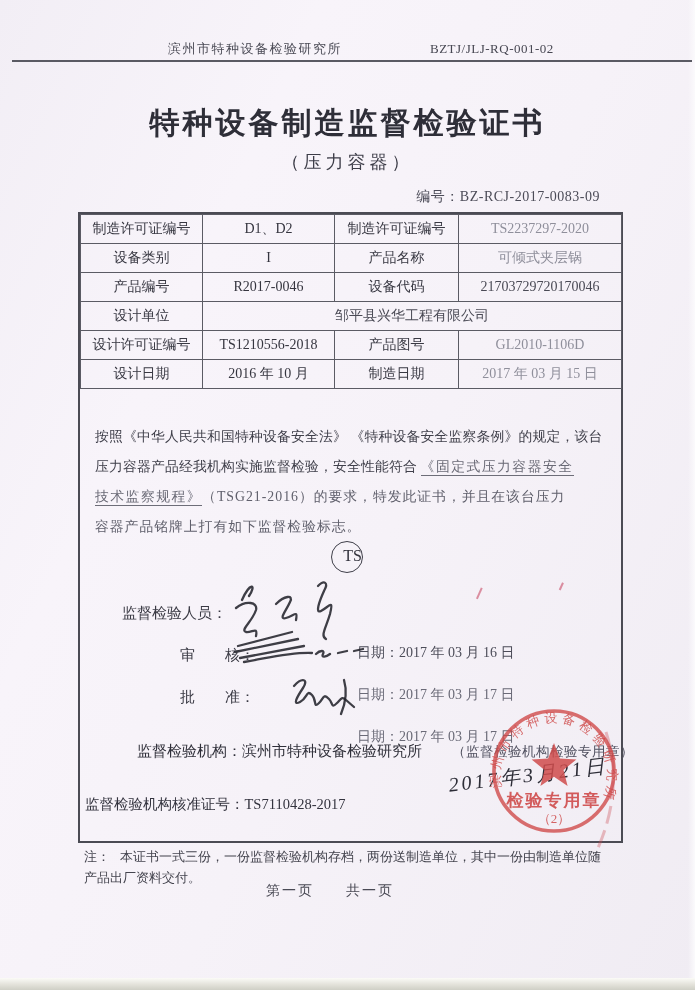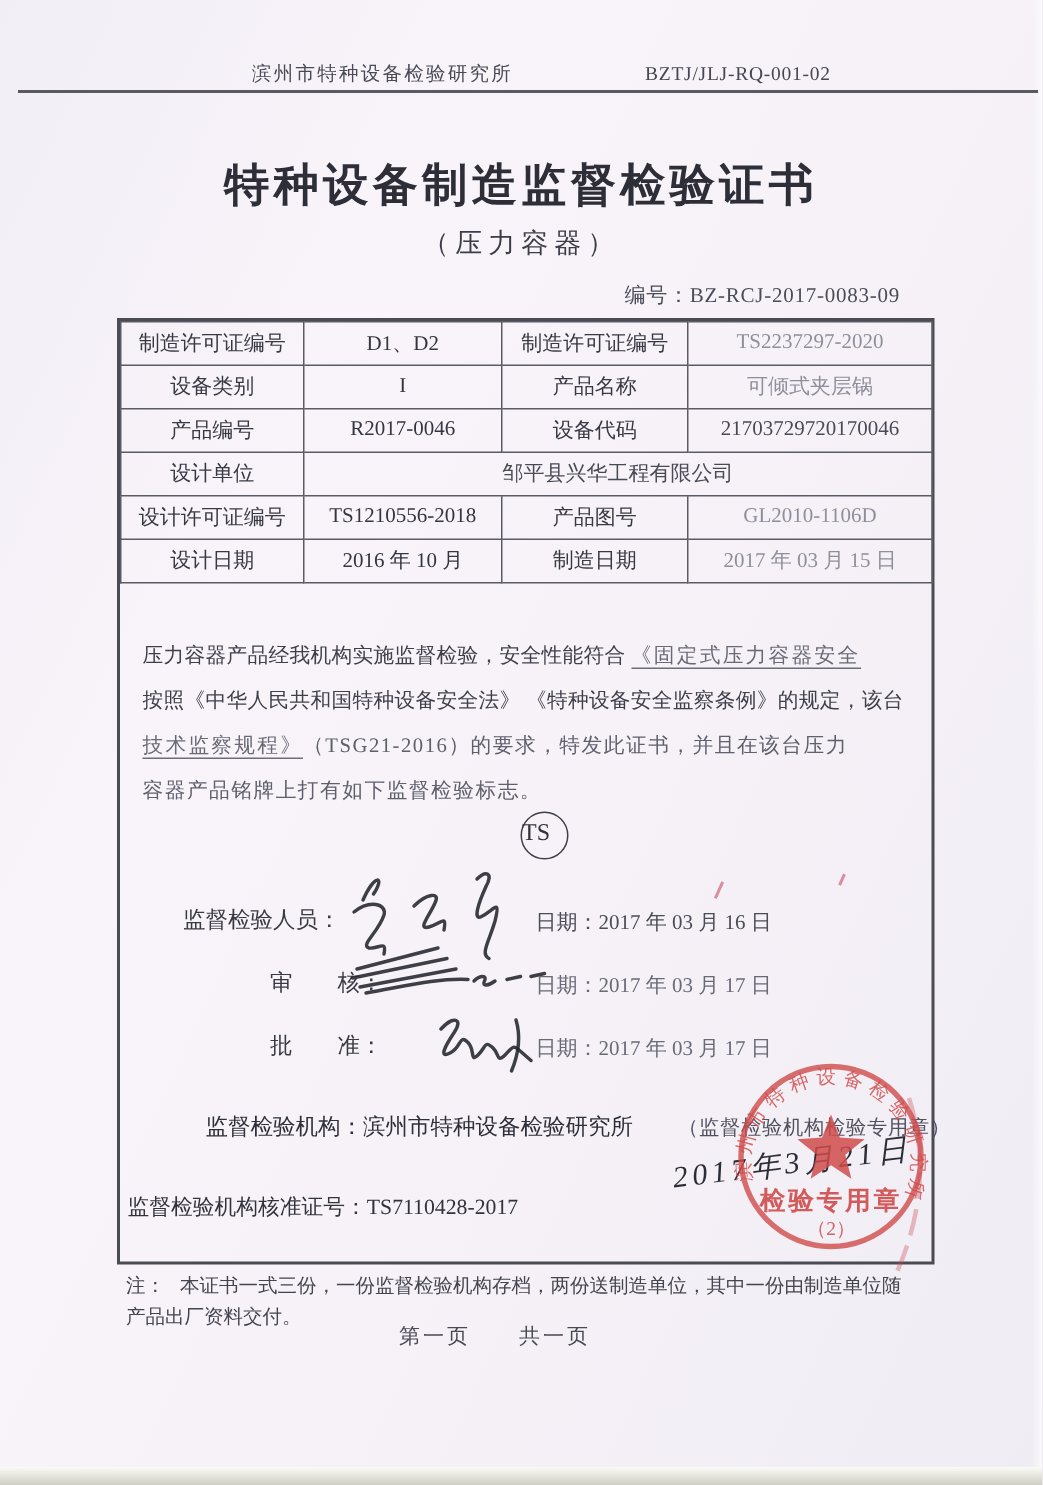--- a/index.html
+++ b/index.html
@@ -21,23 +21,23 @@
   table.fields{border-collapse:collapse;table-layout:fixed;width:100%;}
   table.fields td{border:1.2px solid #5b5b64;height:29px;text-align:center;vertical-align:middle;font-size:14px;white-space:nowrap;overflow:hidden;padding:0 2px;box-sizing:border-box;}
   td.lbl{color:#393943;}
   td.val{color:#35353f;}
   td.val-faint{color:#8f8f9b;}
   td.val-mid{color:#4a4a55;}
   .stmt{position:absolute;left:0;top:208px;width:100%;box-sizing:border-box;padding:0 8px 0 15px;}
   .stmt-line{font-size:13.8px;line-height:30px;white-space:nowrap;color:#40404b;letter-spacing:.2px;}
   .stmt .u{border-bottom:1.2px solid #6d6d78;padding-bottom:1px;color:#6a6a76;letter-spacing:1.5px;}
   .stmt .soft{color:#60606c;letter-spacing:1px;}
-  .ts-circle{position:absolute;left:267px;top:327px;width:32px;height:32px;border:1.6px solid #3f3f49;border-radius:50%;box-sizing:border-box;text-align:left;line-height:28px;font-size:16px;color:#33333d;letter-spacing:0;}
+  .ts-circle{position:absolute;left:251px;top:327px;width:32px;height:32px;border:1.6px solid #3f3f49;border-radius:50%;box-sizing:border-box;text-align:right;line-height:28px;font-size:16px;color:#33333d;letter-spacing:0;}
   .sig-label{position:absolute;font-size:15px;color:#3a3a44;white-space:nowrap;}
-  .sig-date{position:absolute;font-size:14px;color:#4c4c58;white-space:nowrap;}
+  .sig-date{position:absolute;font-size:14px;color:#4c4c58;white-space:nowrap;margin-top:38px;}
   .sig-date.faint{color:#68687400;color:#6a6a77;}
   .sig-svg{position:absolute;overflow:visible;}
   .sig-svg path{fill:none;stroke:#24242c;stroke-width:2.3;stroke-linecap:round;stroke-linejoin:round;opacity:.88;}
   .agency-line{position:absolute;left:57px;top:528px;font-size:15px;color:#2f2f39;white-space:nowrap;}
   .seal-note{position:absolute;left:372px;top:529px;font-size:13.5px;color:#515160;white-space:nowrap;letter-spacing:.5px;text-align:right;}
   .hand-date{position:absolute;left:368px;top:548px;font-size:20px;font-style:italic;color:#2d2d37;transform:rotate(-7deg);letter-spacing:3px;white-space:nowrap;}
   .approval-line{position:absolute;left:5px;top:581px;font-size:14.5px;color:#33333e;white-space:nowrap;}
   .stamp{position:absolute;left:489px;top:706px;width:130px;height:130px;}
   .stamp svg{overflow:visible;}
   .ghost-arc{position:absolute;left:0;top:0;width:695px;height:990px;pointer-events:none;}
@@ -102,22 +102,22 @@
       <tr>
         <td class="lbl">设计日期</td>
         <td class="val">2016 年 10 月</td>
         <td class="lbl">制造日期</td>
         <td class="val val-faint">2017 年 03 月 15 日</td>
       </tr>
     </tbody>
       </table>
 
     <div class="stmt">
+      <div class="stmt-line"><span>按照《中华人民共和国特种设备安全法》 《特种设备安全监察条例》的规定，该台</span></div>
       <div class="stmt-line"><span>压力容器产品经我机构实施监督检验，安全性能符合 </span><span class="u">《固定式压力容器安全</span></div>
-      <div class="stmt-line"><span>按照《中华人民共和国特种设备安全法》 《特种设备安全监察条例》的规定，该台</span></div>
       <div class="stmt-line"><span class="u">技术监察规程》</span><span class="soft">（TSG21-2016）的要求，特发此证书，并且在该台压力</span></div>
       <div class="stmt-line"><span class="soft">容器产品铭牌上打有如下监督检验标志。</span></div>
     </div>
 
     <div class="ts-circle">TS</div>
 
     <div class="sig-label" style="left:42px;top:390px;">监督检验人员：</div>
     <svg class="sig-svg" style="left:150px;top:364px;" width="124" height="66" viewBox="0 0 124 66">
       <path d="M12,22 C20,4 27,6 19,18 M6,30 C16,22 28,24 26,32 C22,44 10,52 16,54 C22,55 28,48 26,58"></path>
       <path d="M46,26 C54,18 64,16 60,24 C56,33 48,42 56,40 C64,38 68,31 66,42"></path>

